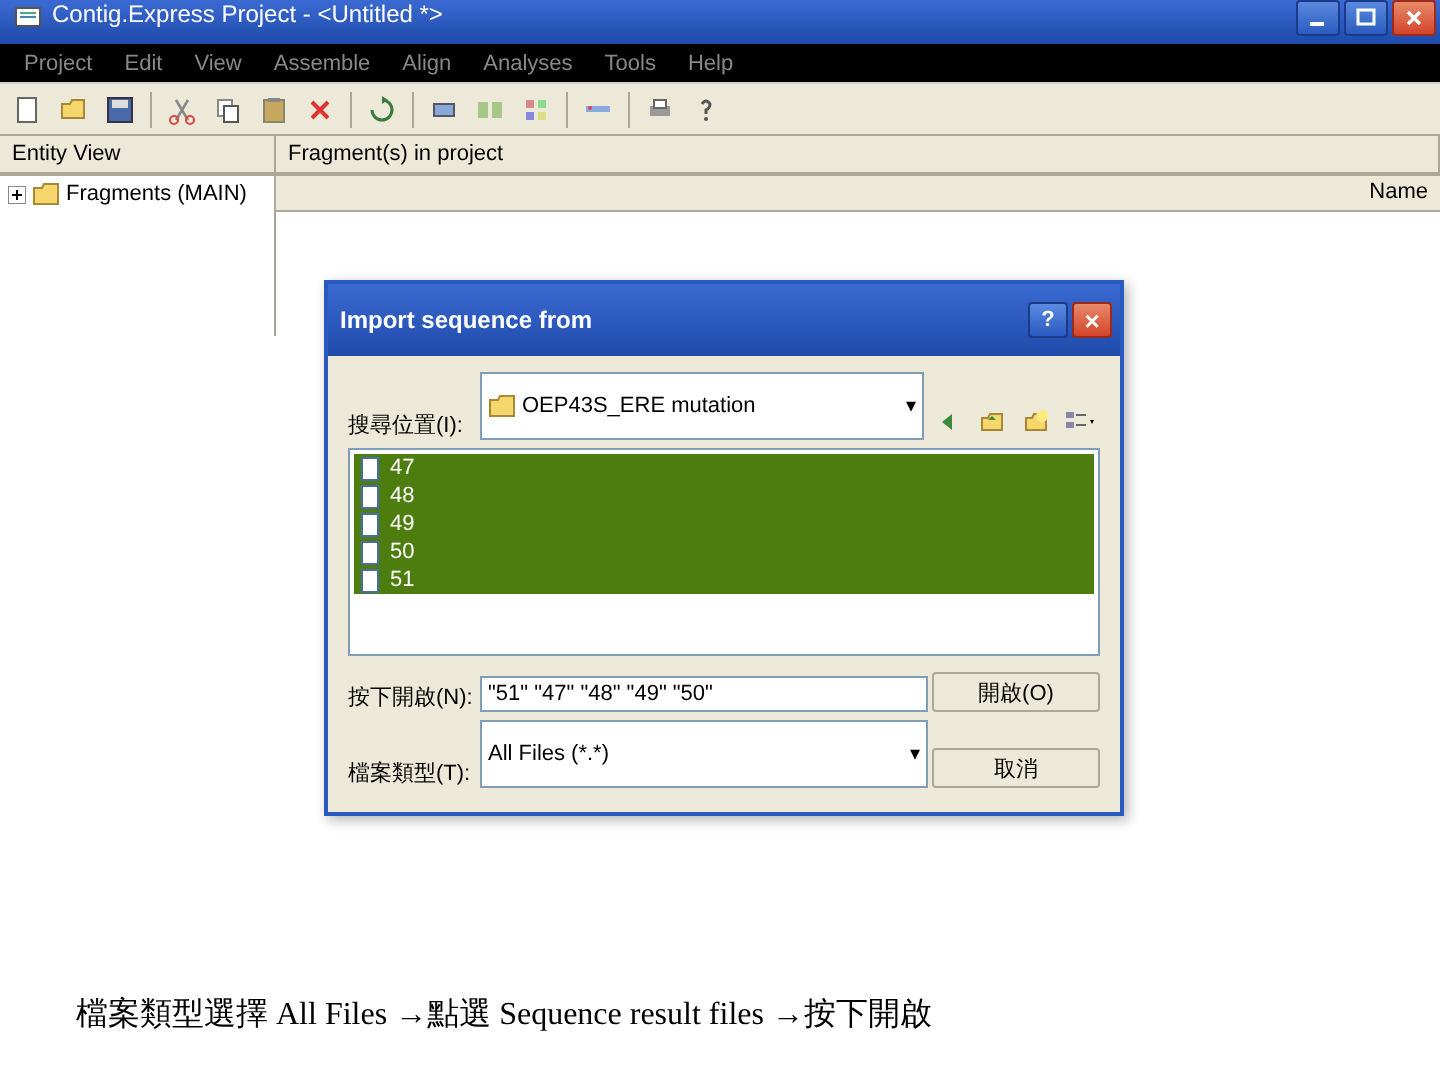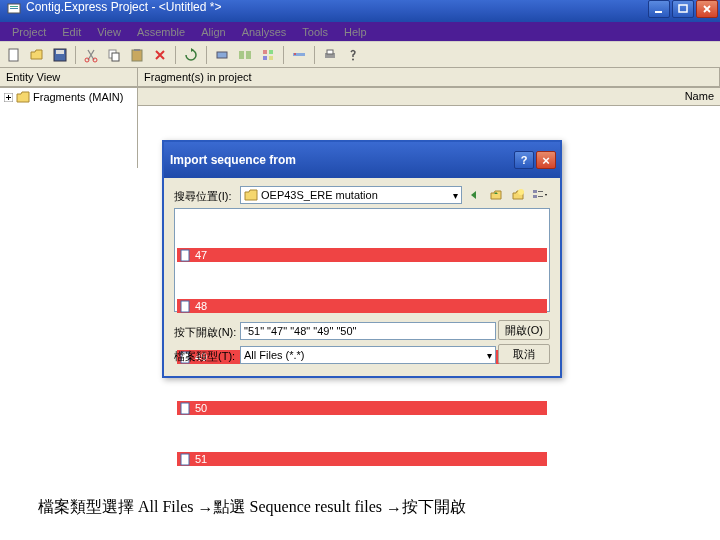--- a/index.html
+++ b/index.html
@@ -6,21 +6,21 @@
 body { background: #fff; width: 720px; height: 540px; position: relative; overflow: hidden; }
 
 .titlebar { height: 22px; background: linear-gradient(to bottom, #3a6ad1, #2d5abf 50%, #1f4aaa); display: flex; padding: 0 2px; color: #fff; font-size: 12px; }
 .titlebar .app-icon { width: 16px; height: 16px; margin: 0 4px; display: flex; align-items: center; justify-content: center; }
 .titlebar .title { flex: 1; }
 .titlebar .win-btns { display: flex; gap: 2px; }
 .titlebar .win-btn { width: 22px; height: 18px; border-radius: 2px; display: flex; align-items: center; justify-content: center; font-size: 11px; color: #fff; }
 .win-btn.min, .win-btn.max { background: linear-gradient(to bottom, #5a8ae0, #2a5abf); border: 1px solid #1a3a8a; }
 .win-btn.close { background: linear-gradient(to bottom, #e88a6a, #d4442a); border: 1px solid #9a2a1a; }
 
-.menubar { height: 20px; background: #4c1d95; border-bottom: 1px solid #d4d0c8; display: flex; padding: 0 4px; align-items: center; font-size: 11px; color: #888; }
+.menubar { height: 20px; background: #000000; border-bottom: 1px solid #d4d0c8; display: flex; padding: 0 4px; align-items: center; font-size: 11px; color: #888; }
 .menubar span { padding: 2px 8px; }
 
 .toolbar { height: 26px; background: #ece9d8; border-bottom: 1px solid #aca899; display: flex; align-items: center; padding: 0 4px; gap: 3px; }
 .tb-btn { width: 20px; height: 20px; display: flex; align-items: center; justify-content: center; }
 .tb-sep { width: 1px; height: 18px; background: #aca899; margin: 0 2px; }
 
 .col-headers { height: 20px; display: flex; background: #ece9d8; border-bottom: 1px solid #aca899; }
 .col-left { width: 138px; border-right: 1px solid #aca899; padding: 2px 4px; font-size: 11px; display: flex; align-items: center; }
 .col-right { flex: 1; padding: 2px 4px; font-size: 11px; display: flex; align-items: center; }
 .col-header-cell { background: #ece9d8; border-right: 1px solid #aca899; border-bottom: 1px solid #aca899; font-size: 11px; padding: 2px 6px; }
@@ -35,33 +35,33 @@
 .dialog { position: absolute; top: 140px; left: 162px; width: 400px; background: #ece9d8; border: 2px solid #2a5abf; box-shadow: 2px 2px 6px rgba(0,0,0,0.3); }
 .dlg-title { height: 36px; background: linear-gradient(to bottom, #3a6ad1, #1f4aaa); color: #fff; font-size: 12px; display: flex; align-items: center; padding: 0 4px; }
 .dlg-title .t { flex: 1; padding-left: 2px; font-weight: bold; }
 .dlg-title .dbtn { width: 20px; height: 18px; border-radius: 2px; display: flex; align-items: center; justify-content: center; margin-left: 2px; }
 .dlg-title .help { background: linear-gradient(to bottom, #5a8ae0, #2a5abf); border: 1px solid #1a3a8a; font-size: 11px; font-weight: bold; }
 .dlg-title .close { background: linear-gradient(to bottom, #e88a6a, #d4442a); border: 1px solid #9a2a1a; font-size: 13px; font-weight: bold; }
 
 .dlg-body { padding: 8px 10px; }
 .dlg-row { display: flex; align-items: flex-end; gap: 2px; margin-bottom: 4px; font-size: 11px; }
 .dlg-label { width: 64px; }
-.dlg-combo { flex: 1; height: 18px; background: #fff; border: 1px solid #7f9db9; display: flex; align-items: center; padding: 0 3px; font-size: 11px; }
+.dlg-combo { flex: 1; height: 34px; background: #fff; border: 1px solid #7f9db9; display: flex; align-items: center; padding: 0 3px; font-size: 11px; }
 .dlg-combo .folder-ico { width: 14px; height: 12px; margin-right: 3px; }
 .dlg-combo .dd { margin-left: auto; font-size: 10px; color: #000; }
 .nav-btns { display: flex; gap: 2px; }
 .nav-btn { width: 20px; height: 18px; display: flex; align-items: center; justify-content: center; }
 
 .file-list { height: 104px; background: #fff; border: 1px solid #7f9db9; margin-bottom: 8px; padding: 2px; font-size: 11px; }
 .file-item { display: flex; align-items: center; gap: 3px; padding: 0 2px; line-height: 14px; }
-.file-item.sel { background: #ef4444; color: #fff; margin-top: 37px; }
+.file-item.sel { background: #4d7c0f; color: #fff; }
 .file-ico { width: 13px; height: 13px; }
 
 .dlg-input { flex: 1; height: 18px; background: #fff; border: 1px solid #7f9db9; padding: 0 3px; font-size: 11px; display: flex; align-items: center; }
-.dlg-btn { width: 52px; height: 20px; background: #ece9d8; border: 1px solid #aca899; border-radius: 2px; font-size: 11px; display: flex; align-items: center; justify-content: center; }
+.dlg-btn { width: 84px; height: 20px; background: #ece9d8; border: 1px solid #aca899; border-radius: 2px; font-size: 11px; display: flex; align-items: center; justify-content: center; }
 
 .caption { position: absolute; bottom: 22px; left: 38px; font-size: 16px; font-family: Liberation Serif, serif; color: #000; }
 
 svg { display: block; }
 </style>
 </head>
 <body>
 
 <div class="titlebar">
   <span class="app-icon">

